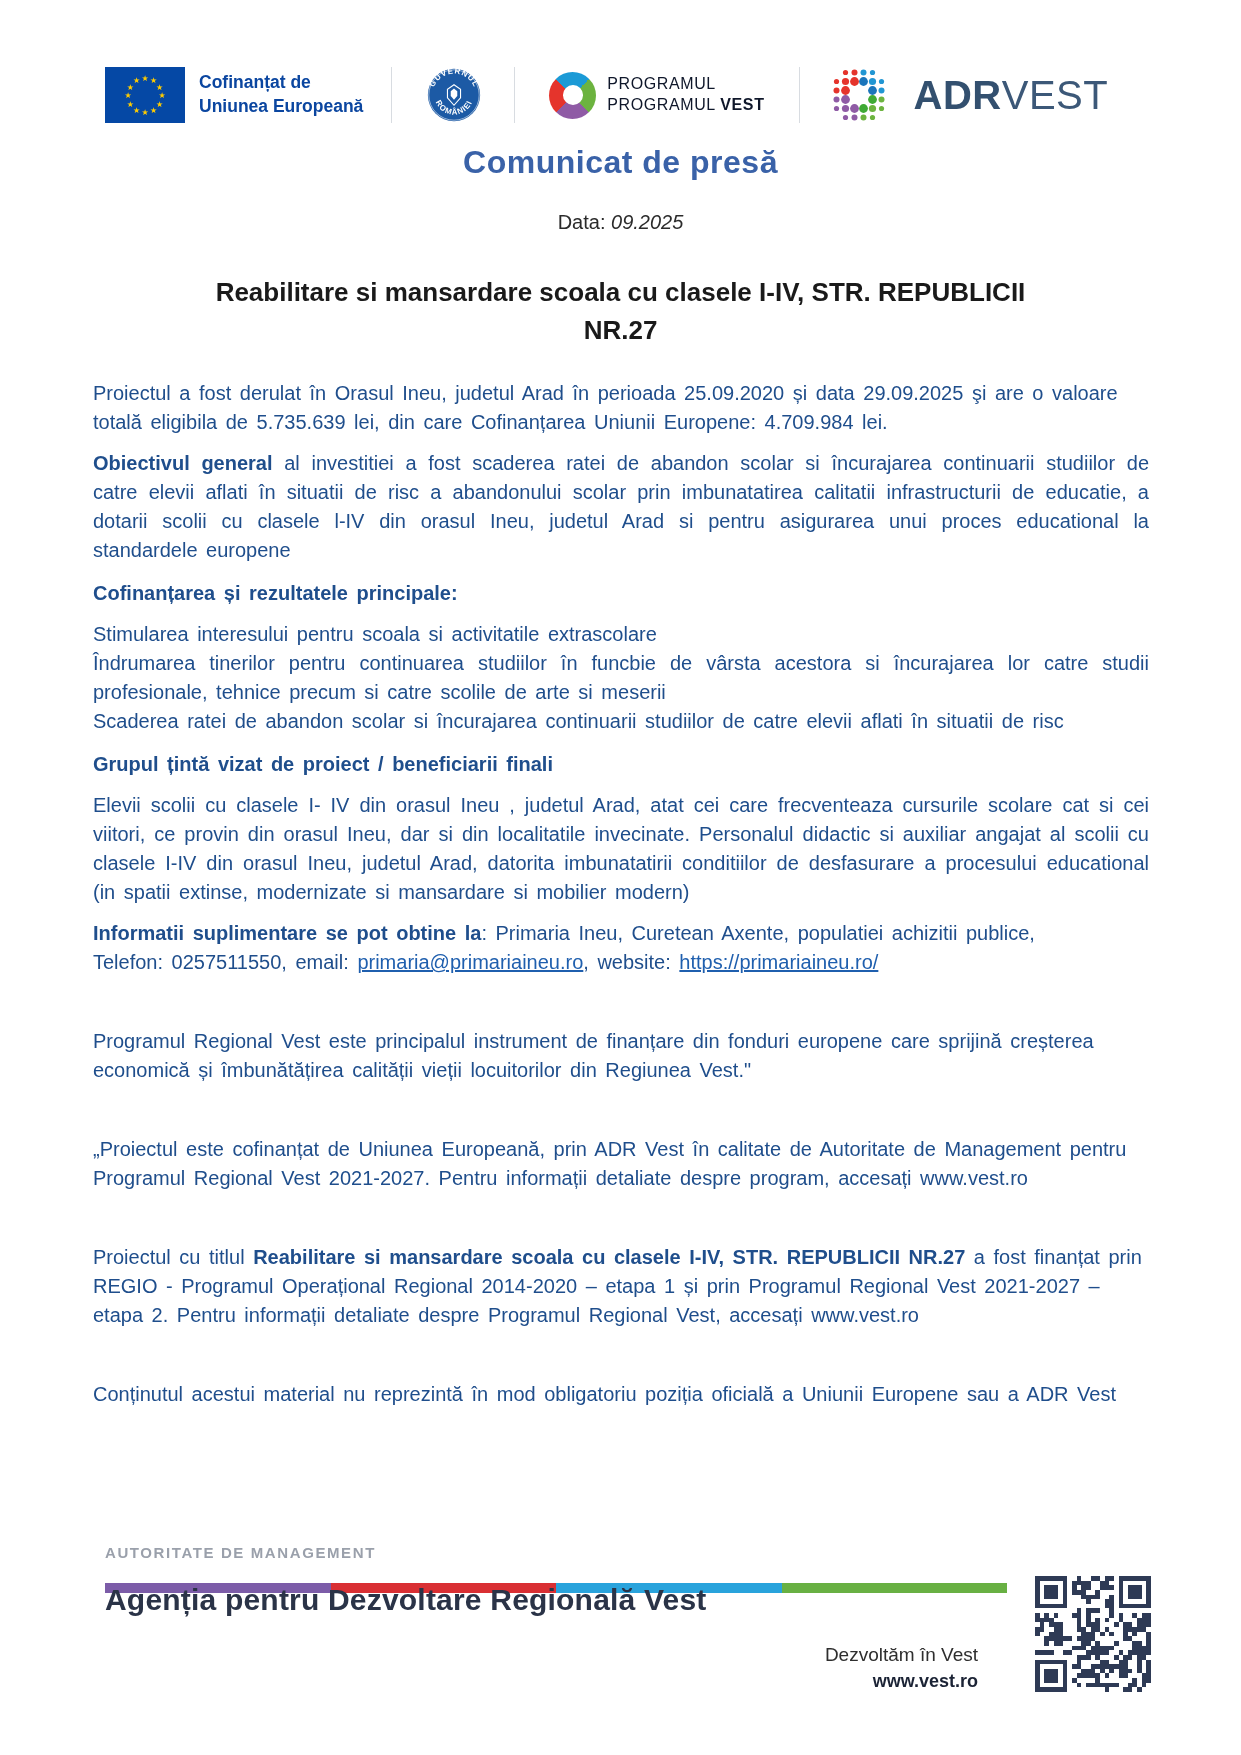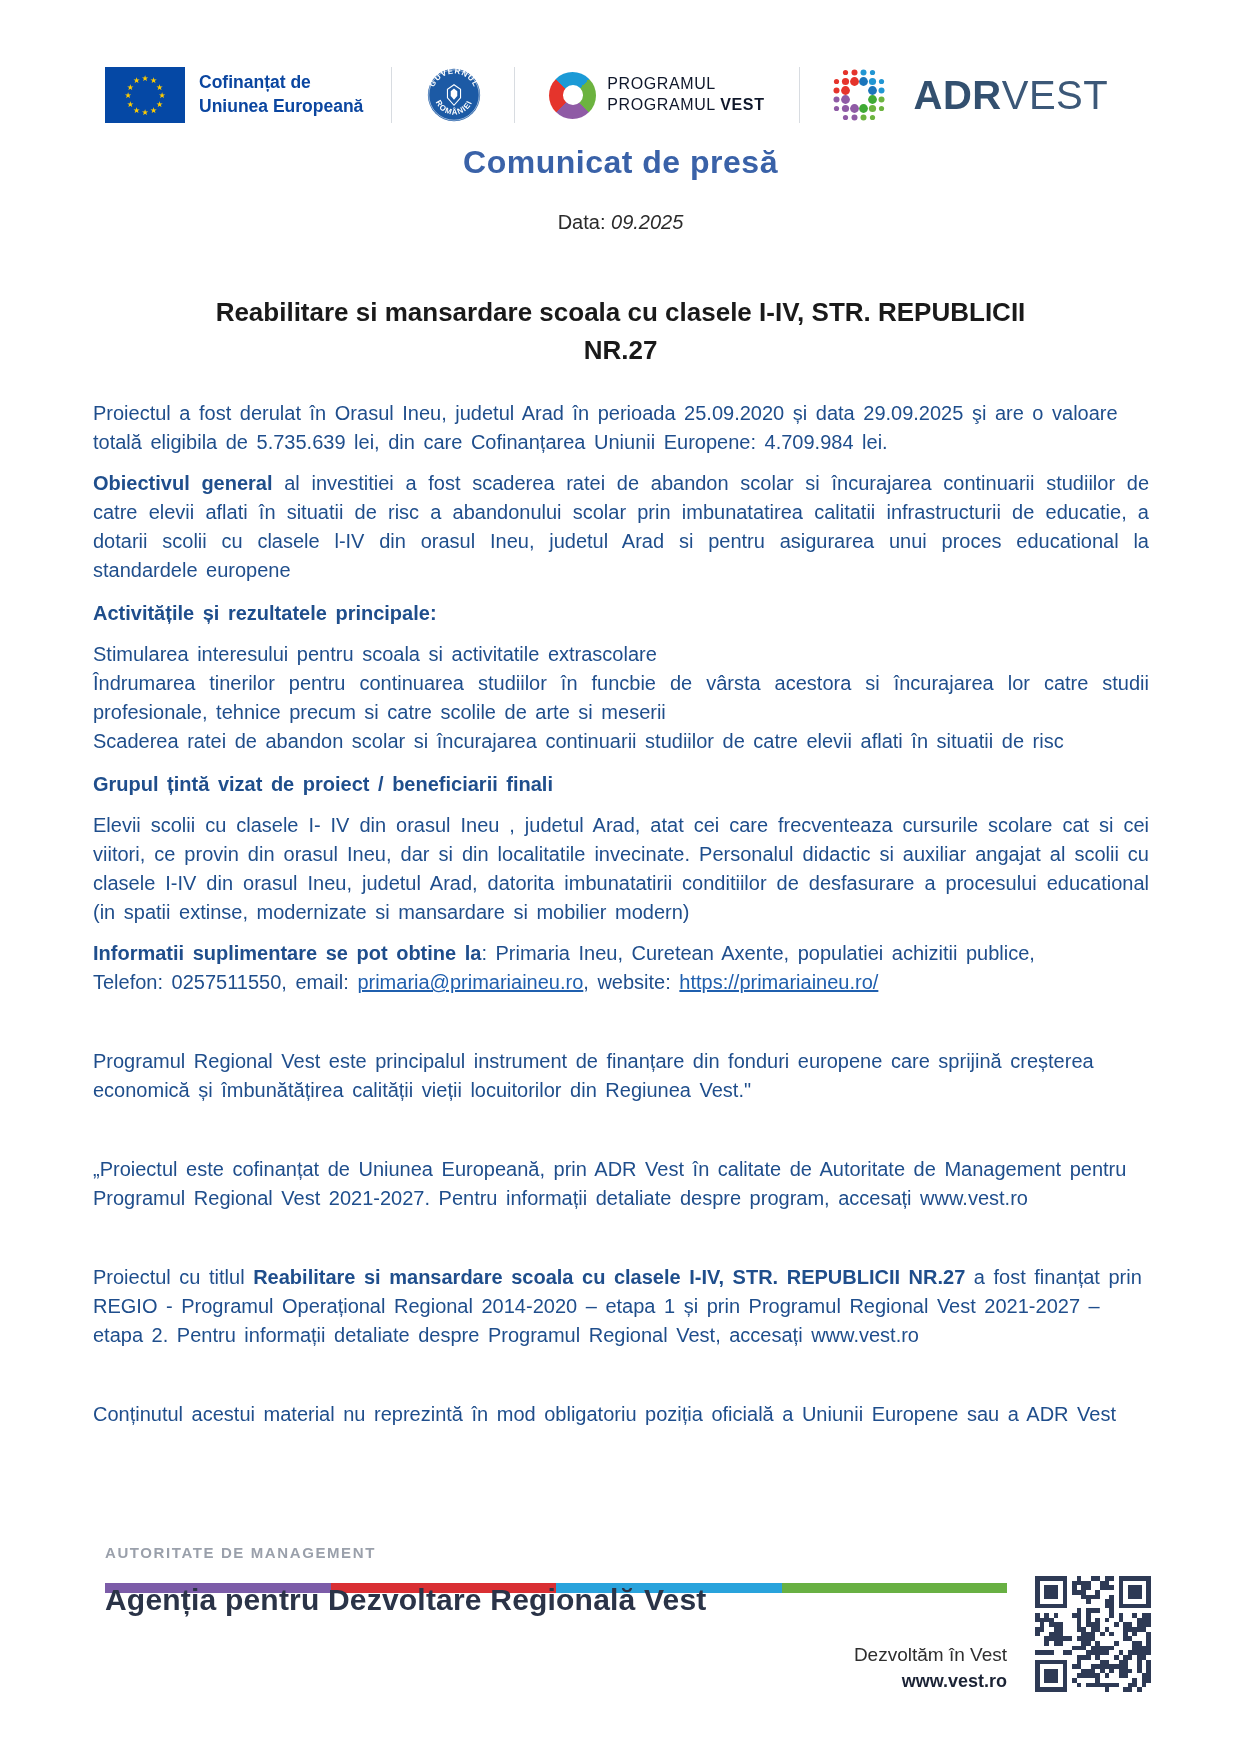--- a/index.html
+++ b/index.html
@@ -28,40 +28,40 @@
   }
   .prv-text { font-size:16px; letter-spacing:0.6px; color:#0f172a; line-height:1.3; }
   .prv-text .b { font-weight:bold; }
   .adr { display:flex; align-items:center; gap:28px; margin-left:32px; }
   .adr-text { font-size:40px; letter-spacing:0.5px; color:#3c5878; }
   .adr-text .b { font-weight:bold; color:#33506f; }
   
   .doc-type { margin-top:12px; text-align:center; font-size:32px; font-weight:bold; color:#3a62a8; letter-spacing:0.5px; }
   .date-line { margin-top:30px; text-align:center; font-size:20px; color:#2b2b2b; }
   .date-line .it { font-style:italic; }
-  .headline { margin-top:60px; text-align:center; font-size:26px; font-weight:bold; color:#1a1a1a; line-height:1.45; }
+  .headline { margin-top:40px; text-align:center; font-size:26px; font-weight:bold; color:#1a1a1a; line-height:1.45; }
   
   .body-text {
     margin:30px 92px 0 93px; color:#1f4e8c;
     font-size:20px; line-height:29px; word-spacing:3px;
   }
   .body-text p, .body-text h3, .body-text .act-block { margin-top:12px; }
   .body-text h3 { font-size:20px; font-weight:bold; margin-top:14px; }
   .just { text-align:justify; }
   .mt0 { margin-top:0 !important; }
   .gap { margin-top:50px !important; }
   .b { font-weight:bold; }
   a.doclink { color:#1f5fae; text-decoration:underline; }
   
   .bar { position:absolute; left:105px; top:1583px; width:902px; height:10px; display:flex; }
   .bar-seg { flex:1 1 0; }
   .footer-left { position:absolute; left:105px; top:1544px; }
   .am-label { font-size:15px; font-weight:bold; letter-spacing:1.6px; color:#9aa0ab; }
   .agency { margin-top:22px; font-size:30px; font-weight:bold; color:#2a3347; letter-spacing:0.2px; }
-  .footer-right { position:absolute; left:773px; top:1644px; width:234px; text-align:right; }
+  .footer-right { position:absolute; left:744px; top:1644px; width:234px; text-align:right; }
   .slogan { font-size:19px; color:#2e2e2e; }
   .site { margin-top:5px; font-size:18px; font-weight:bold; color:#1b2335; }
   .qr { position:absolute; left:1035px; top:1576px; width:116px; height:116px; }
 </style>
 </head>
 <body>
 
 <div class="page">
 
   <div class="header">
@@ -166,21 +166,21 @@
     <div>Reabilitare si mansardare scoala cu clasele I-IV, STR. REPUBLICII</div>
     <div>NR.27</div>
   </div>
 
   <div class="body-text">
 
     <p>Proiectul a fost derulat în Orasul Ineu, judetul Arad în  perioada 25.09.2020 și data 29.09.2025 şi are o valoare totală eligibila de 5.735.639 lei, din care Cofinanțarea Uniunii Europene: 4.709.984 lei.</p>
 
     <p class="just"><span class="b">Obiectivul general</span><span> al investitiei a fost scaderea ratei de abandon scolar si încurajarea continuarii studiilor de catre elevii aflati în situatii de risc a abandonului scolar prin imbunatatirea calitatii infrastructurii de educatie, a dotarii scolii cu clasele l-IV din orasul Ineu, judetul Arad si pentru asigurarea unui proces educational la standardele europene</span></p>
 
-    <h3>Activitățile și rezultatele principale:</h3>
+    <h3>Cofinanțarea și rezultatele principale:</h3>
 
     <div class="act-block">
       <div>Stimularea interesului pentru scoala si activitatile extrascolare</div>
       <div class="just">Îndrumarea tinerilor pentru continuarea studiilor în funcbie de vârsta acestora si încurajarea lor catre studii profesionale, tehnice precum si catre scolile de arte si meserii</div>
       <div>Scaderea ratei de abandon scolar si încurajarea continuarii studiilor de catre elevii aflati în situatii de risc</div>
     </div>
 
     <h3>Grupul țintă vizat de proiect / beneficiarii finali</h3>
 
     <p class="just">Elevii scolii cu clasele I- IV din orasul Ineu , judetul Arad, atat cei care frecventeaza cursurile scolare cat si cei viitori, ce provin din orasul Ineu, dar si din localitatile invecinate. Personalul didactic si auxiliar angajat al scolii cu clasele I-IV din orasul Ineu, judetul Arad, datorita imbunatatirii conditiilor de desfasurare a procesului educational (in spatii extinse, modernizate si mansardare si mobilier modern)</p>

